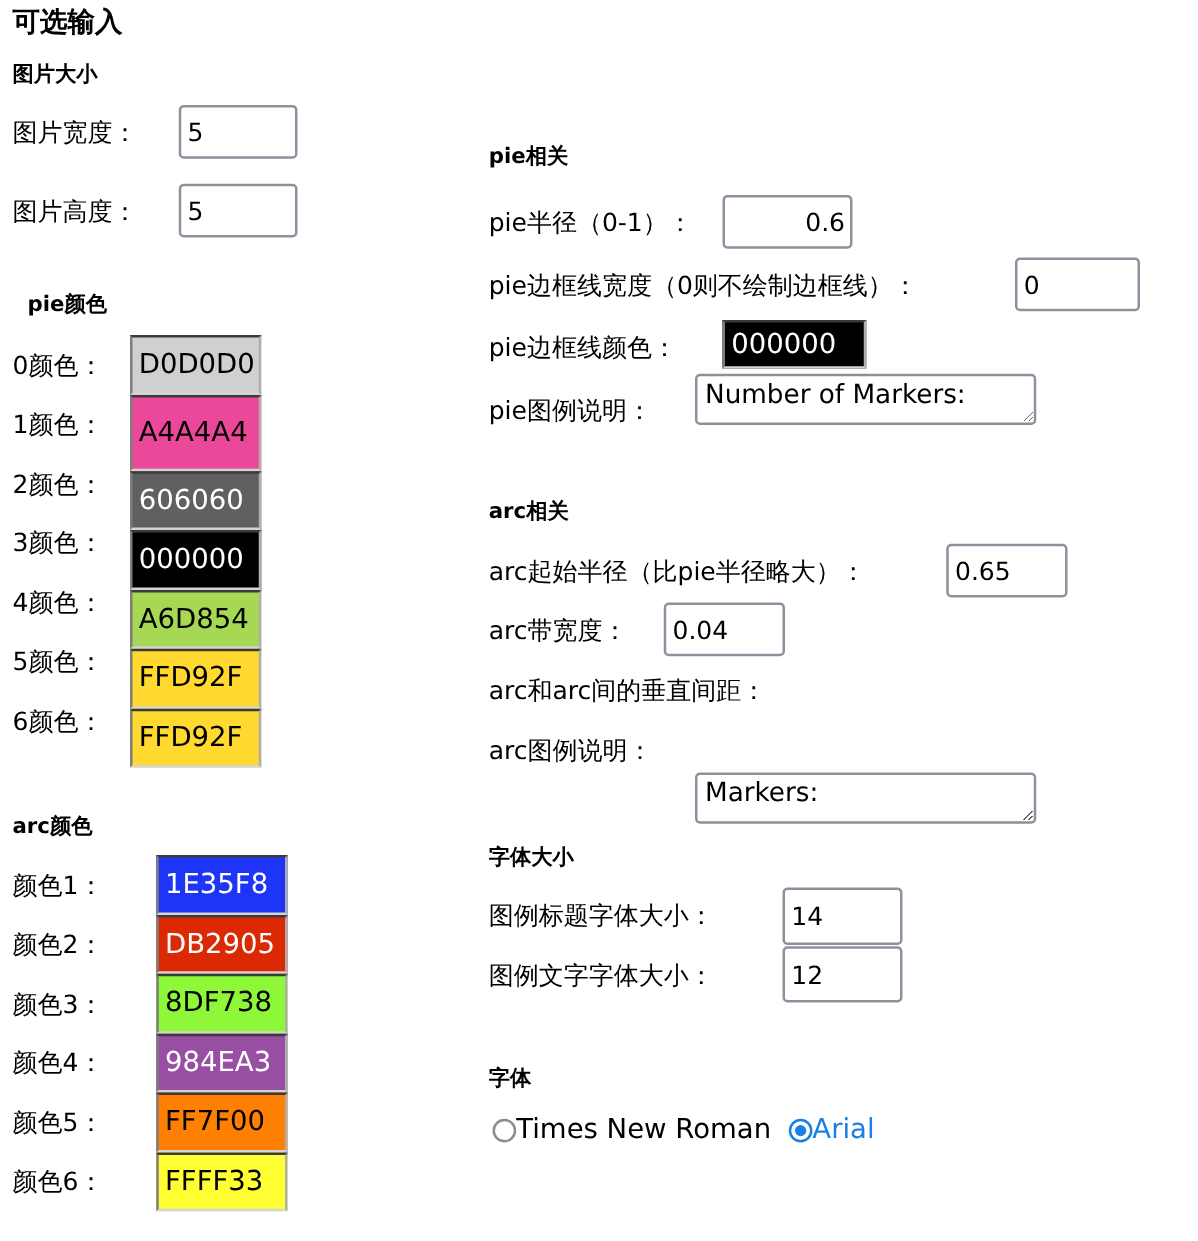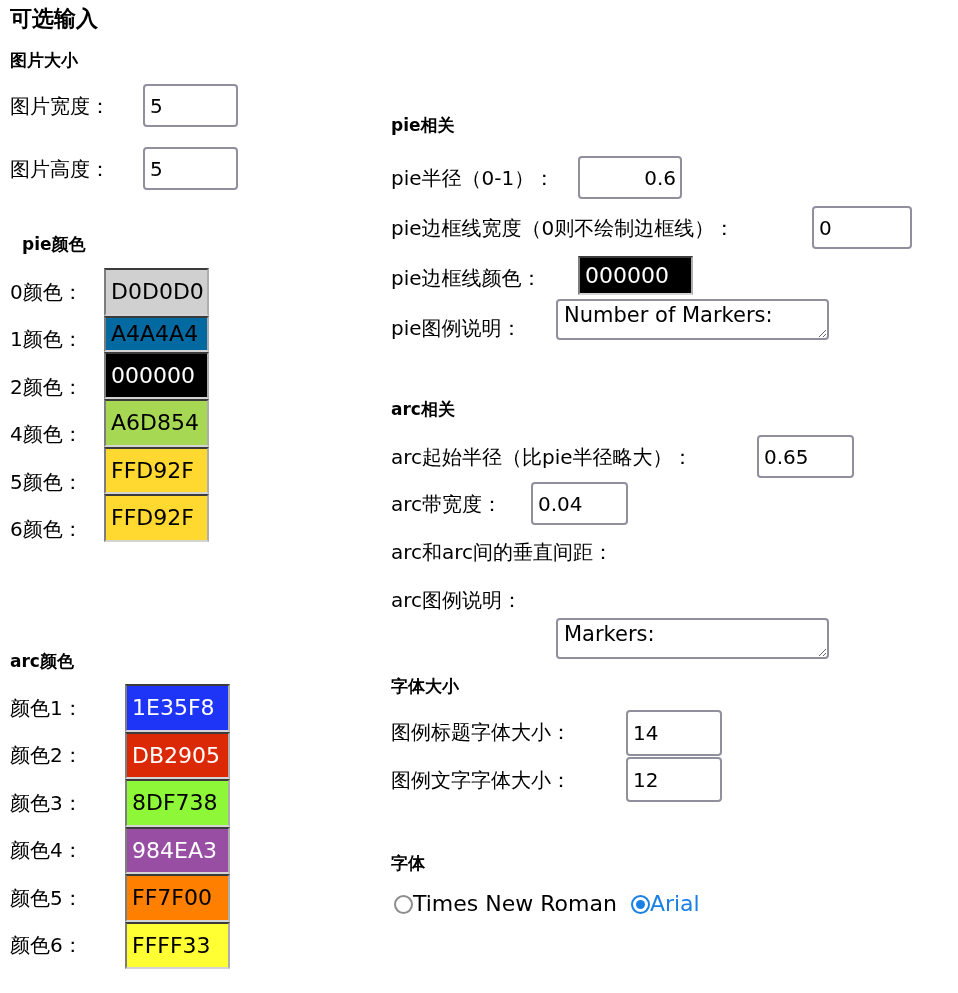--- a/index.html
+++ b/index.html
@@ -127,27 +127,29 @@
 
   <div class="abs lbl" style="left:10px; top:159px;">图片高度：</div>
   <input class="abs txt" style="left: 143px; top: 147px; width: 95px; height: 43px;" value="5">
 
   <div class="abs h-sec" style="left:10px; top:236px;margin-left:12px;">pie颜色</div>
 
   <div class="abs" id="pie-color-labels" style="left:10px; top:268px; width:95px;">
       <div class="lbl" style="height: 47.5px; display: flex; align-items: center; justify-content: flex-start;">0颜色：</div>
       <div class="lbl" style="height: 47.5px; display: flex; align-items: center; justify-content: flex-start;">1颜色：</div>
       <div class="lbl" style="height: 47.5px; display: flex; align-items: center; justify-content: flex-start;">2颜色：</div>
+      <div class="lbl" style="height: 47.5px; display: flex; align-items: center; justify-content: flex-start;">3颜色：</div>
       <div class="lbl" style="height: 47.5px; display: flex; align-items: center; justify-content: flex-start;">4颜色：</div>
       <div class="lbl" style="height: 47.5px; display: flex; align-items: center; justify-content: flex-start;">5颜色：</div>
       <div class="lbl" style="height: 47.5px; display: flex; align-items: center; justify-content: flex-start;">6颜色：</div>
     </div>
   <div class="abs" id="pie-color-fields" style="left:104px; top:268px;">
       <input class="colorfield" value="D0D0D0" style="height: 47.5px; background: rgb(208, 208, 208); color: rgb(0, 0, 0);">
-      <input class="colorfield" value="A4A4A4" style="height: 36px; background: #0369a1; color: rgb(0, 0, 0);">
+      <input class="colorfield" value="A4A4A4" style="height: 61px; background: #ec4899; color: rgb(0, 0, 0);">
+      <input class="colorfield" value="606060" style="height: 47.5px; background: rgb(96, 96, 96); color: rgb(255, 255, 255);">
       <input class="colorfield" value="000000" style="height: 47.5px; background: rgb(0, 0, 0); color: rgb(255, 255, 255);">
       <input class="colorfield" value="A6D854" style="height: 47.5px; background: rgb(166, 216, 84); color: rgb(0, 0, 0);">
       <input class="colorfield" value="FFD92F" style="height: 47.5px; background: rgb(255, 217, 47); color: rgb(0, 0, 0);">
       <input class="colorfield" value="FFD92F" style="height: 47.5px; background: rgb(255, 217, 47); color: rgb(0, 0, 0);">
     </div>
 
   <div class="abs h-sec" style="left:10px; top:653px;">arc颜色</div>
 
   <div class="abs" id="arc-color-labels" style="left:10px; top:684px; width:95px;">
       <div class="lbl" style="height: 47.5px; display: flex; align-items: center; justify-content: flex-start;">颜色1：</div>

